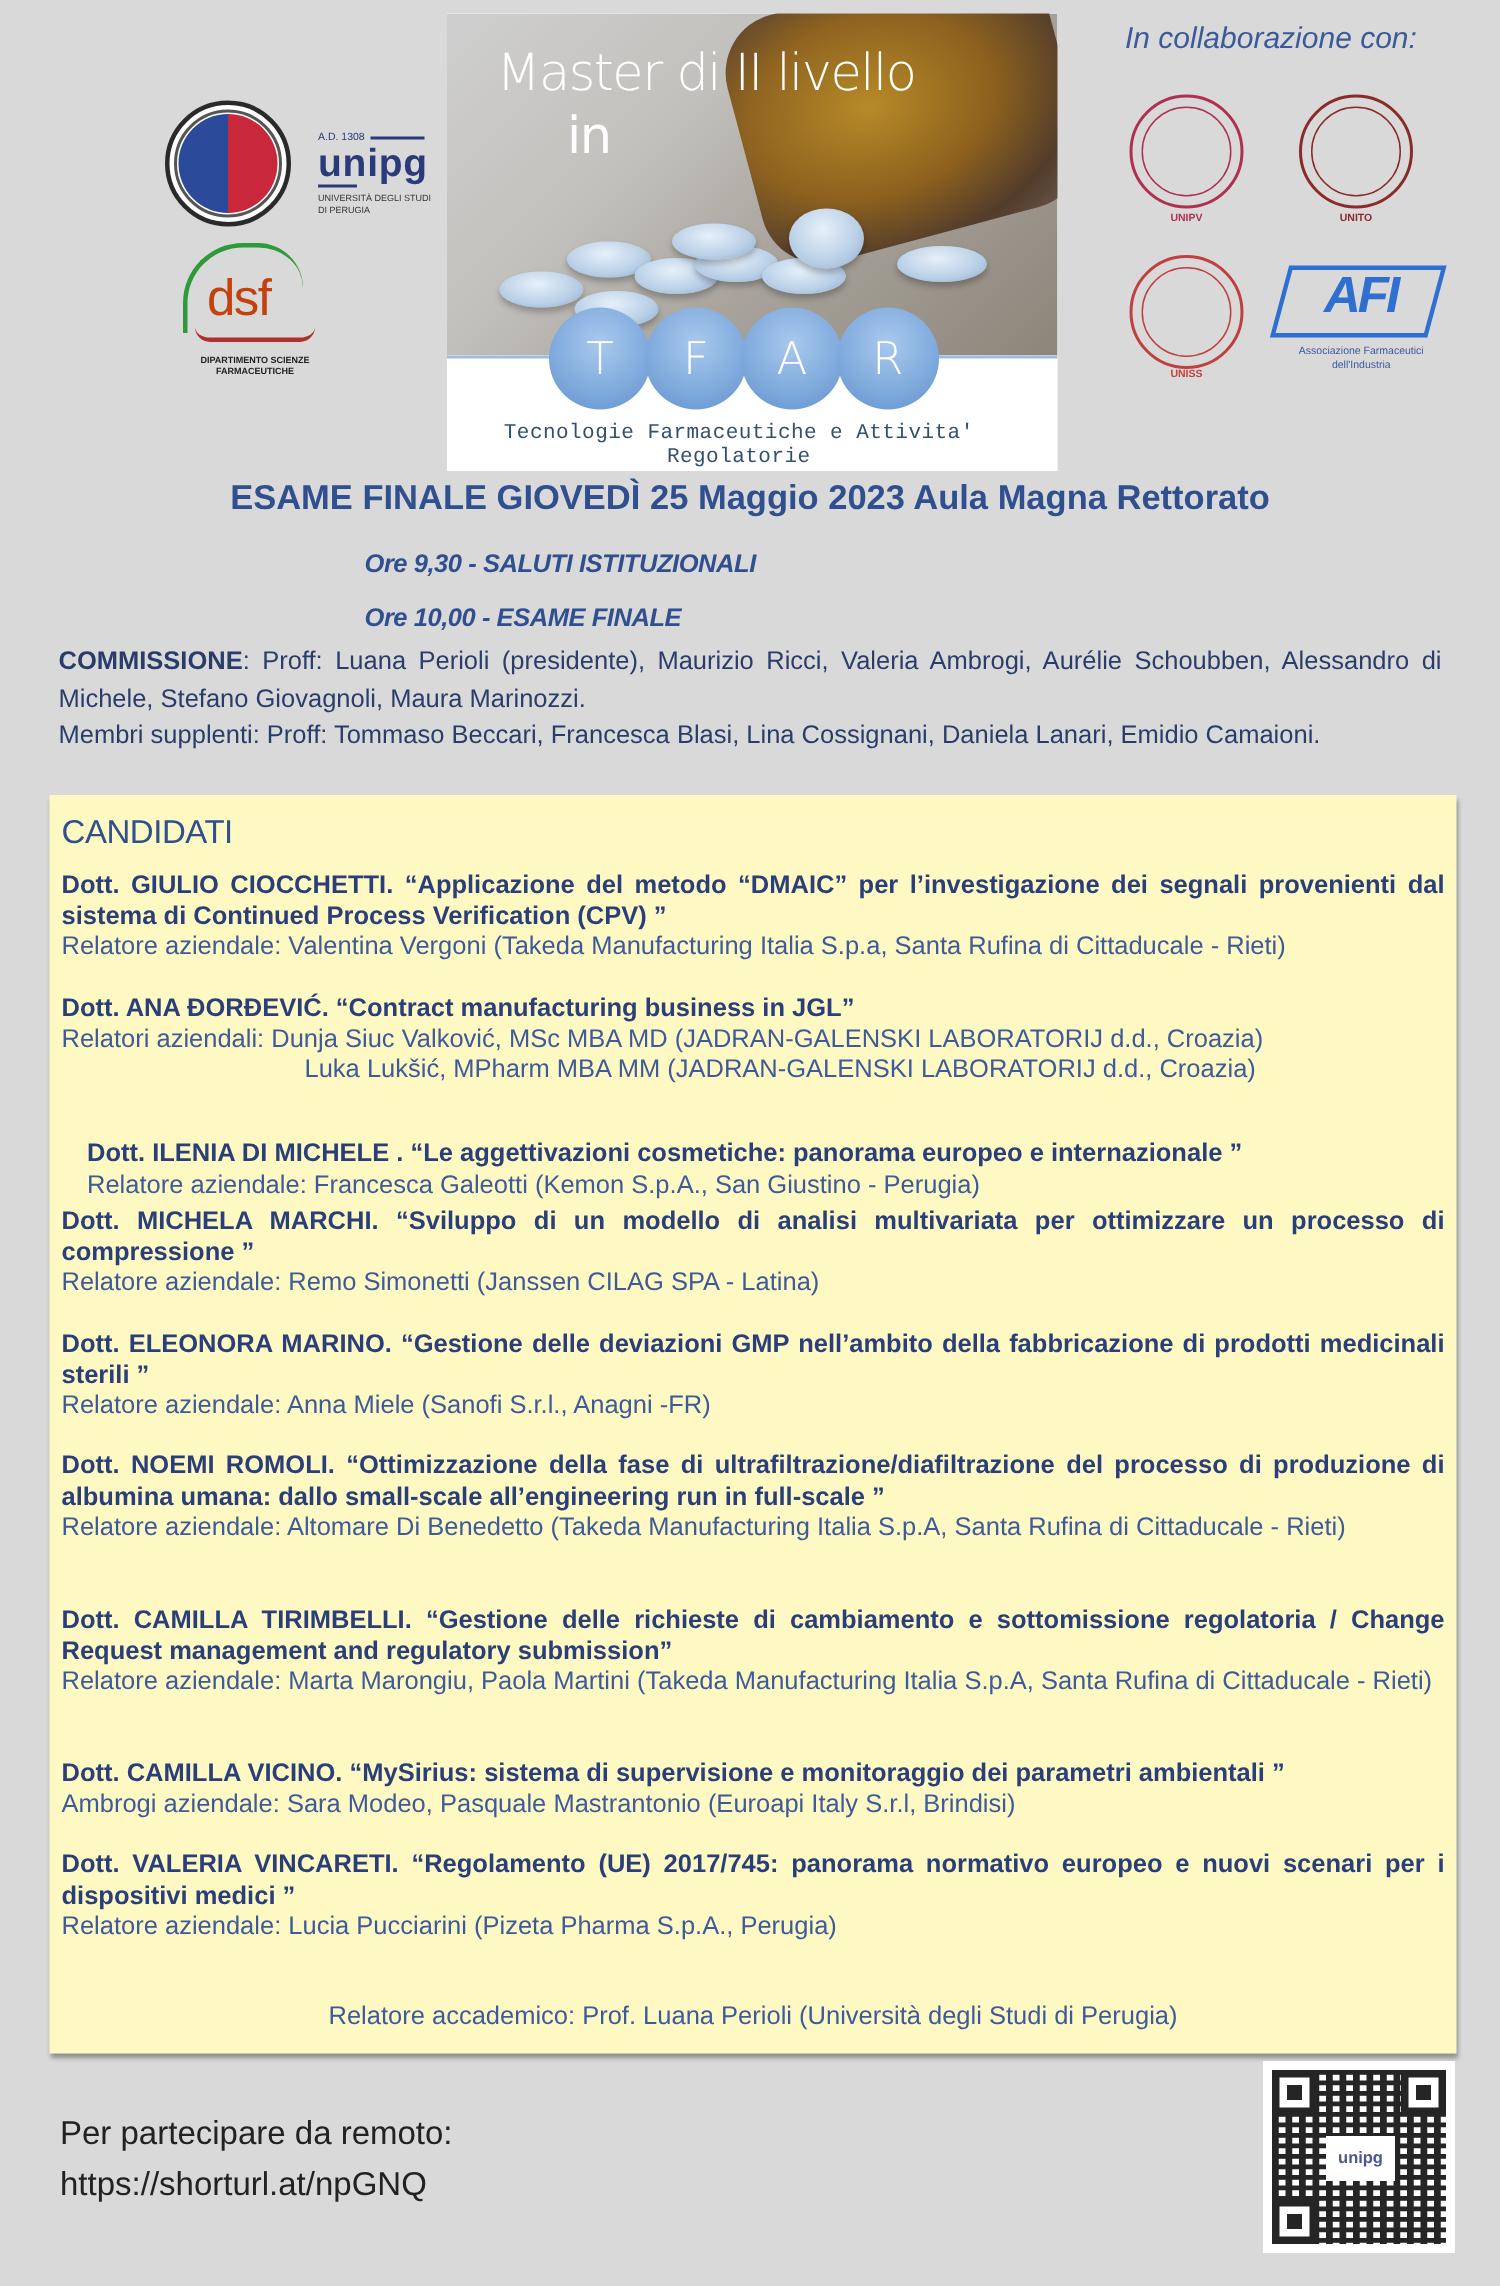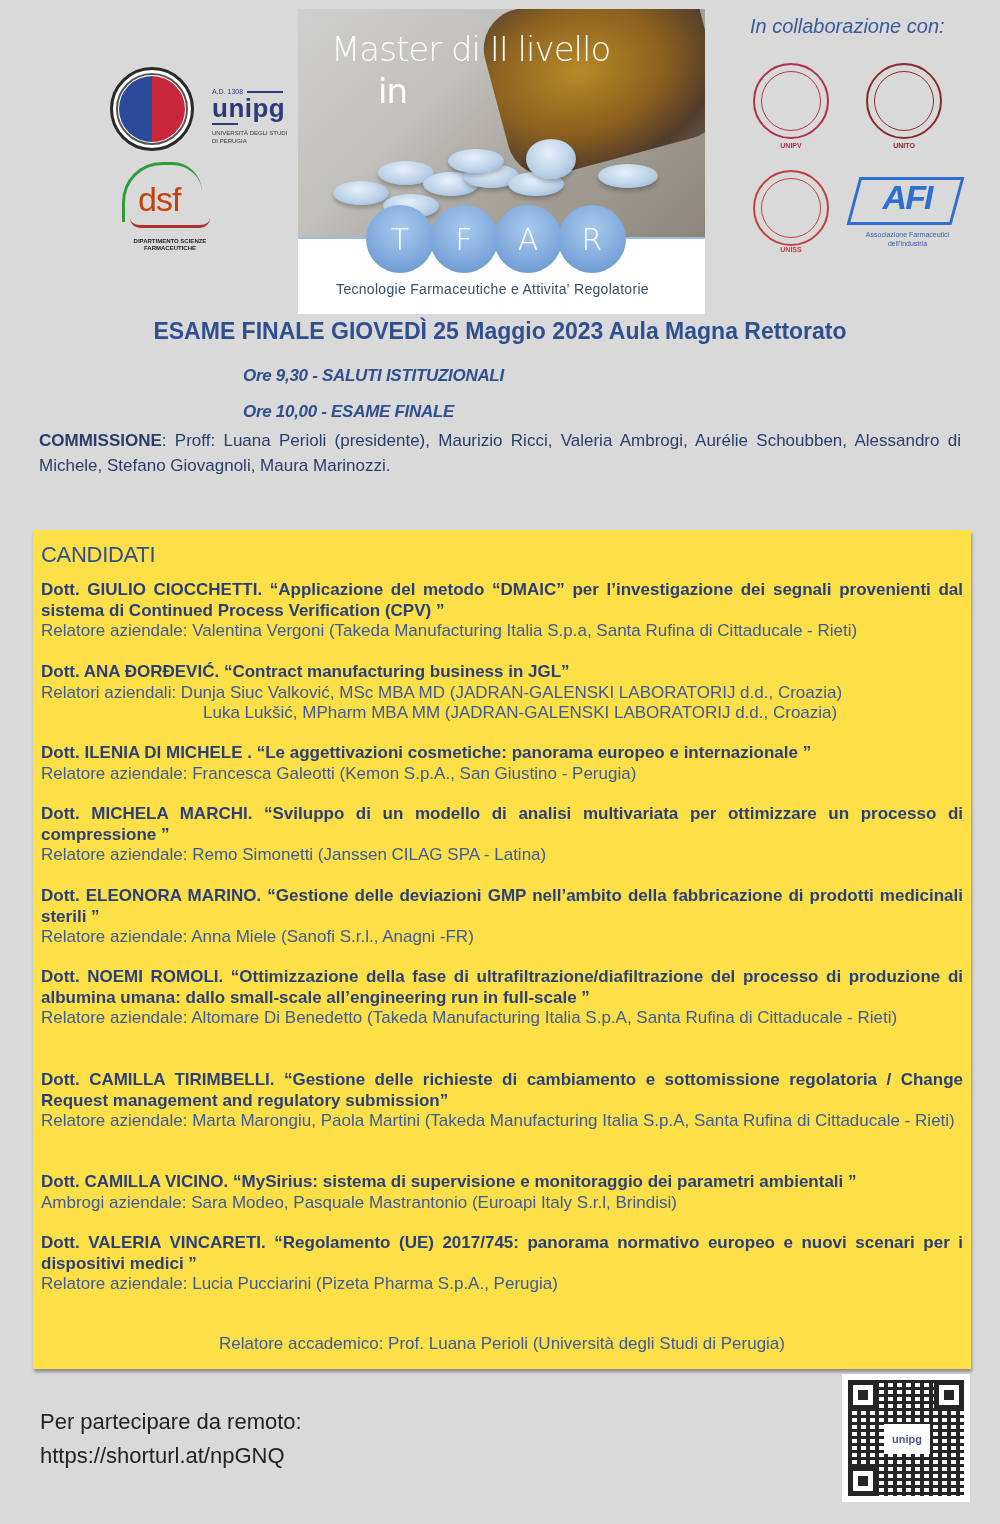--- a/index.html
+++ b/index.html
@@ -33,21 +33,21 @@
     .banner .bottle { position: absolute; left: 195px; top: -20px; width: 220px; height: 170px; border-radius: 40px;
       background: radial-gradient(ellipse at 40% 45%, #b8861a 0%, #8a5a10 45%, #4a3220 75%, #6a5a50 100%); transform: rotate(-15deg); opacity: .9; }
     .banner .pill { position: absolute; width: 56px; height: 24px; border-radius: 50%; background: radial-gradient(ellipse at 45% 35%, #e6f0fa 0%, #b9cfe6 60%, #8aa7c7 100%); box-shadow: 0 3px 4px rgba(0,0,0,.25); }
     .banner .title1 { position: absolute; left: 33px; top: 20px; font-size: 34px; color: #fff; font-family: "DejaVu Sans", sans-serif; font-weight: 200; letter-spacing: -1px; }
     .banner .title2 { position: absolute; left: 80px; top: 62px; font-size: 34px; color: #fff; font-family: "DejaVu Sans", sans-serif; letter-spacing: -1px; }
     .banner .strip { position: absolute; left: 0; top: 228px; width: 407px; height: 77px; background: #fff; border-top: 2px solid #9dbde0; }
     .banner .letters { position: absolute; left: 68px; top: 196px; display: flex; }
     .banner .circle { width: 68px; height: 68px; border-radius: 50%; margin-right: -4px;
       background: radial-gradient(circle at 50% 35%, #a9c9ee 0%, #7ea9dc 60%, #5f8fcb 100%);
       color: #fff; font-size: 30px; display: flex; align-items: center; justify-content: center; font-family: "DejaVu Sans", sans-serif; font-weight: 200; }
-    .banner .tagline { position: absolute; left: 0; top: 272px; width: 389px; text-align: center; font-size: 14px; color: #33506e; font-family: Liberation Sans, sans-serif; letter-spacing: 0.3px; }
+    .banner .tagline { position: absolute; left: 0; top: 272px; width: 389px; text-align: center; font-size: 14px; color: #33506e; font-family: Liberation Mono, monospace; letter-spacing: 0.3px; }
 
     
     .collab { left: 750px; top: 15px; font-size: 20px; font-style: italic; color: #3a5a9a; }
     .seal { position: absolute; border-radius: 50%; border: 2px solid; }
     .seal .inner { position: absolute; inset: 6px; border-radius: 50%; border: 1px solid; }
     .seal-label { position: absolute; font-size: 7px; font-weight: bold; text-align: center; }
     .unipv { left: 753px; top: 63px; width: 76px; height: 76px; border-color: #b03050; color: #b03050; }
     .unito { left: 866px; top: 63px; width: 76px; height: 76px; border-color: #8a2a2a; color: #8a2a2a; }
     .uniss { left: 753px; top: 170px; width: 76px; height: 76px; border-color: #c04040; color: #c04040; }
     .afi-box { left: 853px; top: 177px; width: 105px; height: 48px; border: 3px solid #2f6fd0; transform: skewX(-15deg); }
@@ -57,21 +57,21 @@
     
     .event-title { left: 0; top: 318px; width: 1000px; text-align: center; font-size: 23px; font-weight: bold; color: #2f4f8f; }
     .time-line { left: 243px; font-size: 17px; font-weight: bold; font-style: italic; color: #2f4f8f; letter-spacing: -0.3px; }
     .t1 { top: 366px; }
     .t2 { top: 402px; }
 
     .commission { left: 39px; top: 429px; width: 922px; font-size: 17px; line-height: 24.5px; color: #2a3d6a; text-align: justify; }
     .commission b { color: #2a3d6a; }
 
     
-    .cand-box { left: 33px; top: 530px; width: 938px; height: 839px; background: #fde047; box-shadow: 1px 3px 3px rgba(0,0,0,.35); }
+    .cand-box { left: 33px; top: 530px; width: 938px; height: 839px; background: #fef9c3; box-shadow: 1px 3px 3px rgba(0,0,0,.35); }
     .cand-head { position: absolute; left: 8px; top: 12px; font-size: 22px; color: #2f4f8f; letter-spacing: -0.3px; }
     .cand { position: absolute; left: 8px; width: 922px; font-size: 17px; line-height: 20.5px; }
     .cand .t { font-weight: bold; color: #2a3f7a; text-align: justify; }
     .cand .r { color: #3d5a9a; }
     .cand .r2 { color: #3d5a9a; padding-left: 162px; }
     .acad { position: absolute; left: 0; top: 804px; width: 938px; text-align: center; font-size: 17px; color: #3d5a9a; }
 
     
     .remote { left: 40px; top: 1405px; font-size: 22px; line-height: 34px; color: #222; }
     .qr { left: 842px; top: 1374px; width: 128px; height: 128px; background: #fff; padding: 6px; }
@@ -152,35 +152,36 @@
 <div class="abs event-title">ESAME FINALE GIOVEDÌ 25 Maggio 2023 Aula Magna Rettorato</div>
 <div class="abs time-line t1">
   <span>Ore 9,30</span> - <span>SALUTI ISTITUZIONALI</span>
 </div>
 <div class="abs time-line t2">
   <span>Ore 10,00</span> - <span>ESAME FINALE</span>
 </div>
 
 <div class="abs commission">
   <div><b>COMMISSIONE</b><span>: Proff: Luana Perioli (presidente), Maurizio Ricci, Valeria Ambrogi, Aurélie Schoubben, Alessandro di Michele, Stefano Giovagnoli, Maura Marinozzi.</span></div>
+  <div>Membri supplenti: Proff: Tommaso Beccari, Francesca Blasi, Lina Cossignani, Daniela Lanari, Emidio Camaioni.</div>
 </div>
 
 <div class="abs cand-box">
   <div class="cand-head">CANDIDATI</div>
 
   <div class="cand" style="top:50px;">
     <div class="t">Dott. GIULIO CIOCCHETTI. “Applicazione del metodo “DMAIC” per l’investigazione dei segnali provenienti dal sistema di Continued  Process Verification (CPV) ”</div>
     <div class="r">Relatore aziendale: Valentina Vergoni (Takeda Manufacturing Italia S.p.a, Santa Rufina di Cittaducale - Rieti)</div>
   </div>
   <div class="cand" style="top:132px;">
     <div class="t">Dott. ANA ĐORĐEVIĆ. “Contract manufacturing business in JGL”</div>
     <div class="r">Relatori aziendali:  Dunja Siuc Valković, MSc MBA MD (JADRAN-GALENSKI LABORATORIJ d.d., Croazia)</div>
     <div class="r2">Luka Lukšić, MPharm MBA MM (JADRAN-GALENSKI LABORATORIJ d.d., Croazia)</div>
   </div>
-  <div class="cand" style="top:213px;">
+  <div class="cand" style="top:229px;margin-left:17px;">
     <div class="t">Dott. ILENIA DI MICHELE . “Le aggettivazioni cosmetiche: panorama europeo e internazionale ”</div>
     <div class="r">Relatore aziendale: Francesca Galeotti (Kemon S.p.A., San Giustino - Perugia)</div>
   </div>
   <div class="cand" style="top:274px;">
     <div class="t">Dott. MICHELA MARCHI. “Sviluppo di un modello di analisi multivariata per ottimizzare un processo di compressione ”</div>
     <div class="r">Relatore aziendale:  Remo Simonetti (Janssen CILAG SPA - Latina)</div>
   </div>
   <div class="cand" style="top:356px;">
     <div class="t">Dott. ELEONORA MARINO. “Gestione delle deviazioni GMP nell’ambito della fabbricazione di prodotti medicinali sterili ”</div>
     <div class="r">Relatore aziendale: Anna Miele (Sanofi S.r.l., Anagni -FR)</div>

